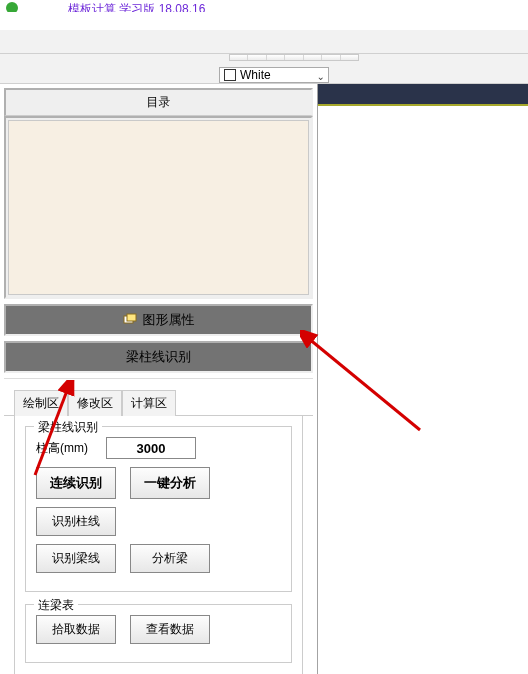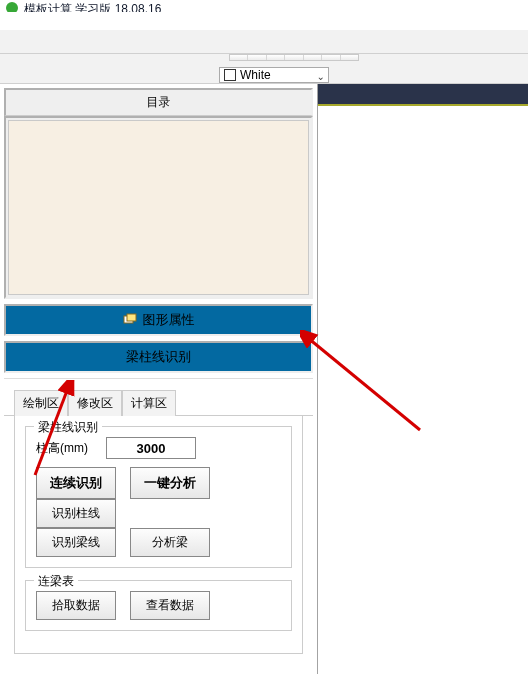--- a/index.html
+++ b/index.html
@@ -22,23 +22,24 @@
     position: relative;
   }
   .app-icon {
     width: 12px; height: 12px;
     border-radius: 50%;
     background: #37a837;
     margin: 2px 6px 0 2px;
   }
   .title-text {
     font-size: 12px;
-    color: #0f172a;
+    color: #6d28d9;
     white-space: nowrap;
     margin-top: 1px;
+    margin-left: 44px;
   }
   .title-mask {
     position: absolute;
     top: 12px; left: 0; right: 0; height: 18px;
     background: #fff;
   }
   .toolbar-strip {
     background: #f2f2f2;
     height: 24px;
     border-bottom: 1px solid #d0d0d0;
@@ -107,21 +108,21 @@
   }
   .right-bar {
     height: 22px;
     background: #2a334a;
     border-bottom: 2px solid #a6a82b;
   }
   .panel-block {
     border: 2px solid #b0b0b0;
     border-right-color: #eee;
     border-bottom-color: #eee;
-    background: #0369a1;
+    background: #737373;
     padding: 2px;
     margin-bottom: 5px;
   }
   .panel-header {
     text-align: center;
     padding: 3px 0;
     font-size: 13px;
     display: flex;
     align-items: center;
     justify-content: center;
@@ -218,21 +219,21 @@
     font-size: 12px;
     text-align: center;
     width: 80px;
     cursor: pointer;
     font-family: inherit;
   }
   .btn.bold { font-weight: bold; font-size: 13px; padding: 6px 0; }
   .btn-row {
     display: flex;
     gap: 14px;
-    margin-bottom: 0;
+    margin-bottom: 8px;
     justify-content: flex-start;
   }
   .arrow {
     position: absolute;
     pointer-events: none;
   }
   .calc-section {
     border-top: 1px solid #ddd;
     padding-top: 6px;
   }

